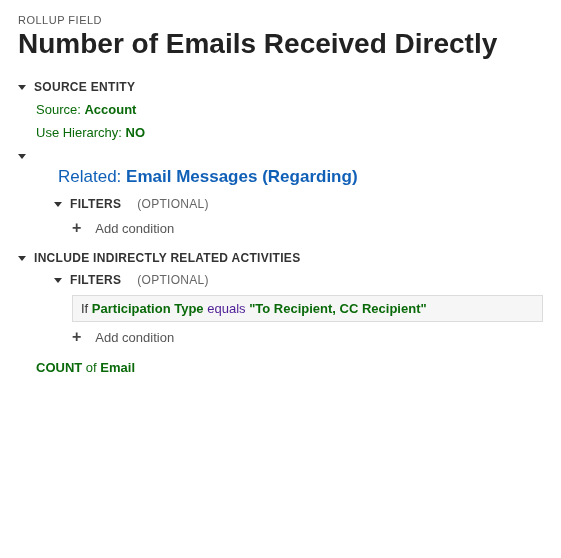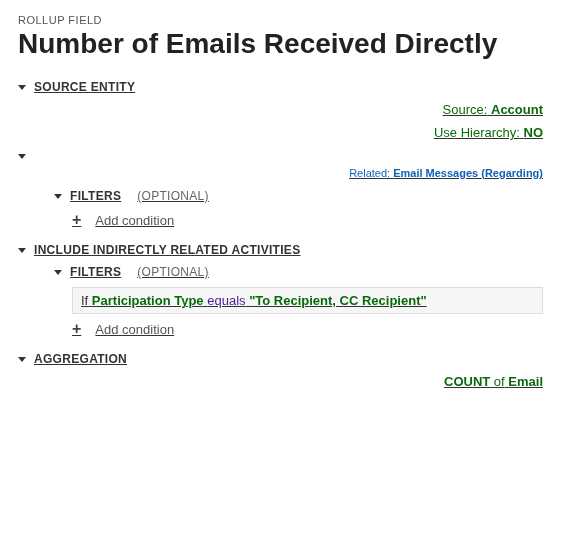--- a/index.html
+++ b/index.html
@@ -17,21 +17,20 @@
     margin-bottom: 2px;
   }
   .page-title {
     font-size: 28px;
     font-weight: 700;
     color: #222;
     margin: 0 0 20px 0;
   }
   .section {
     margin-bottom: 14px;
-    text-decoration: underline;
   }
   .section-header {
     display: flex;
     align-items: center;
     font-weight: 600;
     font-size: 12px;
     color: #333;
     letter-spacing: 0.3px;
     margin-bottom: 8px;
     cursor: pointer;
@@ -44,33 +43,33 @@
   .caret {
     display: inline-block;
     width: 0;
     height: 0;
     border-left: 4px solid transparent;
     border-right: 4px solid transparent;
     border-bottom: 5px solid #333;
     transform: rotate(180deg);
     margin-right: 8px;
   }
-  .indent-1 { margin-left: 18px; text-align: right; }
+  .indent-1 { margin-left: 18px; }
   .indent-2 { margin-left: 36px; }
   .indent-3 { margin-left: 54px; }
   .field-line {
     font-size: 13px;
     margin-bottom: 8px;
     color: #0a6a0a;
     cursor: pointer;
   }
   .field-line .label { color: #0a6a0a; font-weight: 400; }
   .field-line .value { color: #0a6a0a; font-weight: 700; }
   .link-line {
-    font-size: 11px;
+    font-size: 17px;
     margin-bottom: 10px;
     color: #1160b7;
     cursor: pointer;
     margin-left: 40px;
   }
   .link-line .label { color: #1160b7; }
   .link-line .value { font-weight: 700; color: #1160b7; }
   .link-line .paren { font-weight: 700; }
   .add-cond {
     display: flex;
@@ -156,22 +155,18 @@
     <span class="op">equals</span>
     <span class="val">"To Recipient, CC Recipient"</span>
   </div>
   <div class="indent-3 add-cond">
     <span class="plus">+</span>
     <span>Add condition</span>
   </div>
 </div>
 
 <div class="section">
-  <div class="section-header">
-    <span class="caret"></span>
-    <span>AGGREGATION</span>
-  </div>
   <div class="indent-1 field-line">
     <span class="value">COUNT</span>
     <span class="label">of</span>
     <span class="value">Email</span>
   </div>
 </div>
 
 </body></html>

